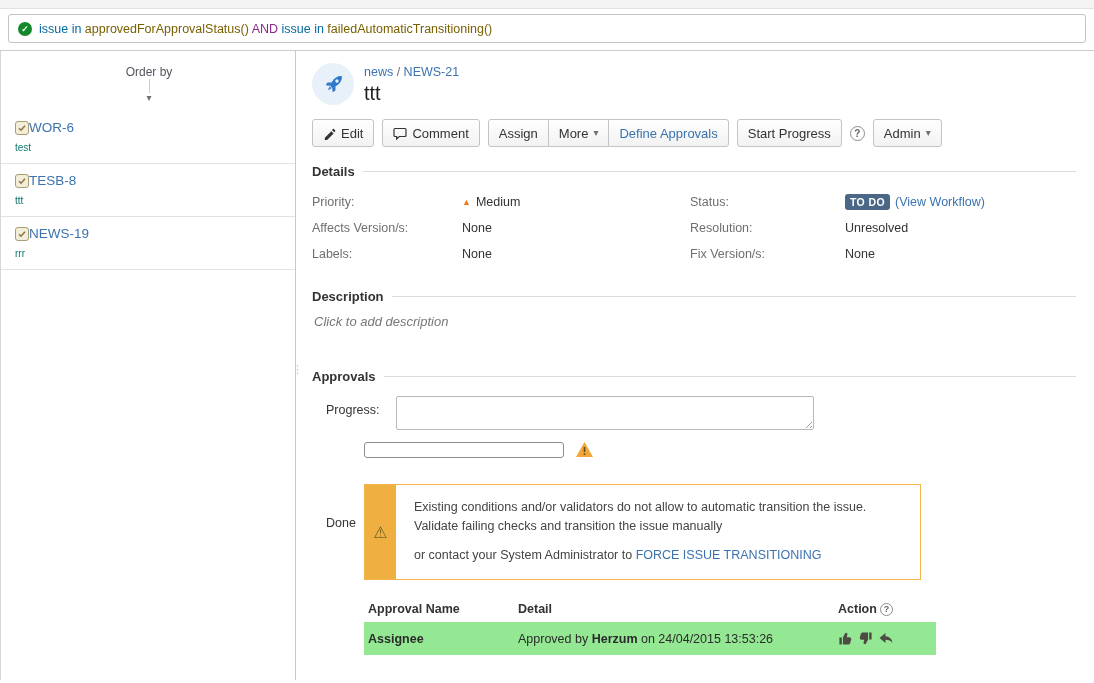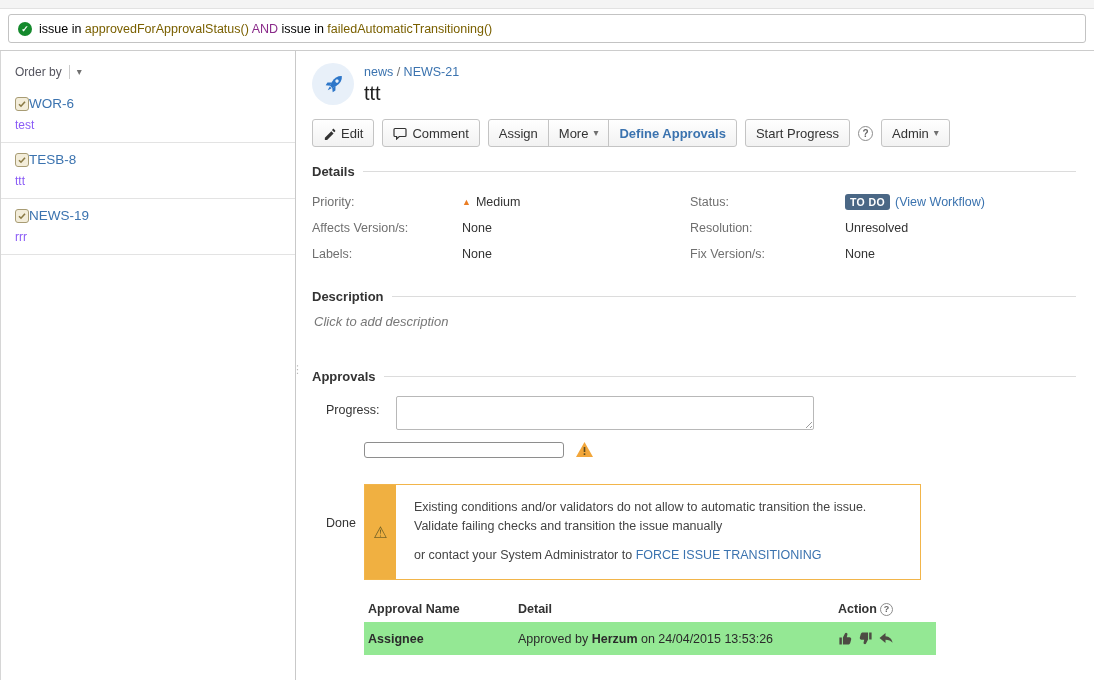--- a/index.html
+++ b/index.html
@@ -16,37 +16,37 @@
   .query-box {
     height:29px; border:1px solid #c3c3c3; border-radius:3px; background:#fff;
     display:flex; align-items:center; gap:7px; padding:0 9px;
   }
   .check-circle {
     width:14px; height:14px; border-radius:50%; background:#14892c; color:#fff;
     font-size:9px; font-weight:bold; display:inline-flex; align-items:center; justify-content:center;
     flex:none;
   }
   .jql { font-size:12.5px; white-space:nowrap; }
-  .jql-plain { color:#000000; }
+  .jql-plain { color:#0369a1; }
   .jql-func { color:#7a6000; }
   .jql-op { color:#8a2b8a; }
 
   
   .content { display:flex; border-top:1px solid #cccccc; height:630px; position:relative; }
   .sidebar {
     width:296px; flex:none; border-right:1px solid #c9c9c9; border-left:1px solid #d6d6d6;
     background:#fff; padding-top:8px;
   }
-  .orderby { display:flex; align-items:center; padding:6px 12px 8px 14px; color:#55555f; font-size:12px; }
+  .orderby { display:flex; align-items:center; padding:6px 12px 8px 14px; color:#55555f; font-size:12px;flex-direction:column; }
   .orderby .sep { width:1px; height:14px; background:#ccc; margin:0 7px; }
   .caret { color:#707070; font-size:10px; line-height:1; }
   .issue-item { padding:9px 12px 10px 14px; border-bottom:1px solid #e3e3e3; cursor:pointer; }
   .issue-key-row { display:flex; align-items:center; }
   .issue-key-row .key { color:#3b73af; font-size:13.5px; }
-  .issue-summary { margin-top:7px; color:#8b5cf6; font-size:12px; }
+  .issue-summary { margin-top:7px; color:#0f766e; font-size:10px; }
   .type-icon { width:14px; height:14px; flex:none; display:inline-block; }
 
   .resize-dots { position:absolute; left:292px; top:312px; color:#b9b9b9; font-size:11px; letter-spacing:-2px; }
 
   
   .main { flex:1; padding:12px 18px 0 16px; }
   .issue-head { display:flex; gap:10px; align-items:flex-start; }
   .avatar {
     width:42px; height:42px; border-radius:50%; background:#e8f0f9; flex:none;
     display:flex; align-items:center; justify-content:center;
@@ -57,21 +57,21 @@
   .toolbar { margin-top:14px; display:flex; align-items:center; gap:8px; }
   .btn {
     display:inline-flex; align-items:center; gap:5px; height:28px; padding:0 10px;
     border:1px solid #c4c4c4; border-radius:3px; font-size:13px; color:#333;
     background:linear-gradient(#ffffff,#f2f2f2); cursor:pointer; white-space:nowrap;
   }
   .btn-group { display:inline-flex; }
   .btn-group .btn { border-radius:0; margin-left:-1px; }
   .btn-group .btn:first-child { border-radius:3px 0 0 3px; margin-left:0; }
   .btn-group .btn:last-child { border-radius:0 3px 3px 0; }
-  .btn-blue { color:#3b73af; font-weight:bold; }
+  .btn-blue { color:#3b73af; font-weight:normal; }
   .help-circle {
     width:15px; height:15px; border:1px solid #8d8d8d; border-radius:50%; color:#666;
     font-size:10px; font-weight:bold; display:inline-flex; align-items:center; justify-content:center;
     background:#fff;
   }
 
   .section { margin-top:17px; }
   .section-head { display:flex; align-items:center; gap:8px; }
   .section-title { font-size:13px; font-weight:bold; color:#333; white-space:nowrap; }
   .section-rule { flex:1; height:1px; background:#dcdcdc; }

